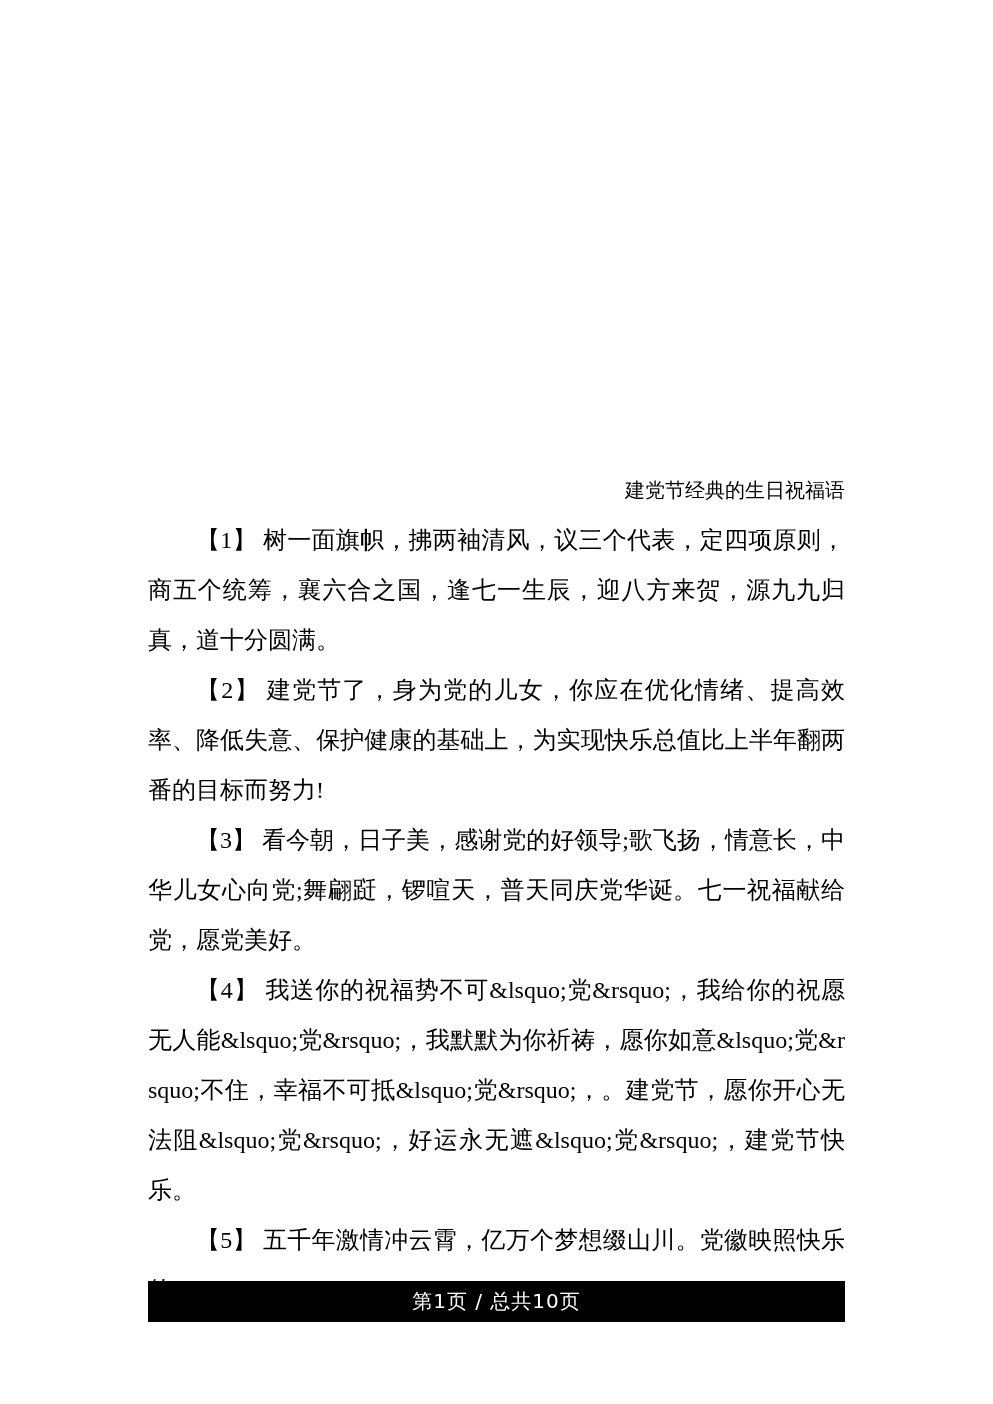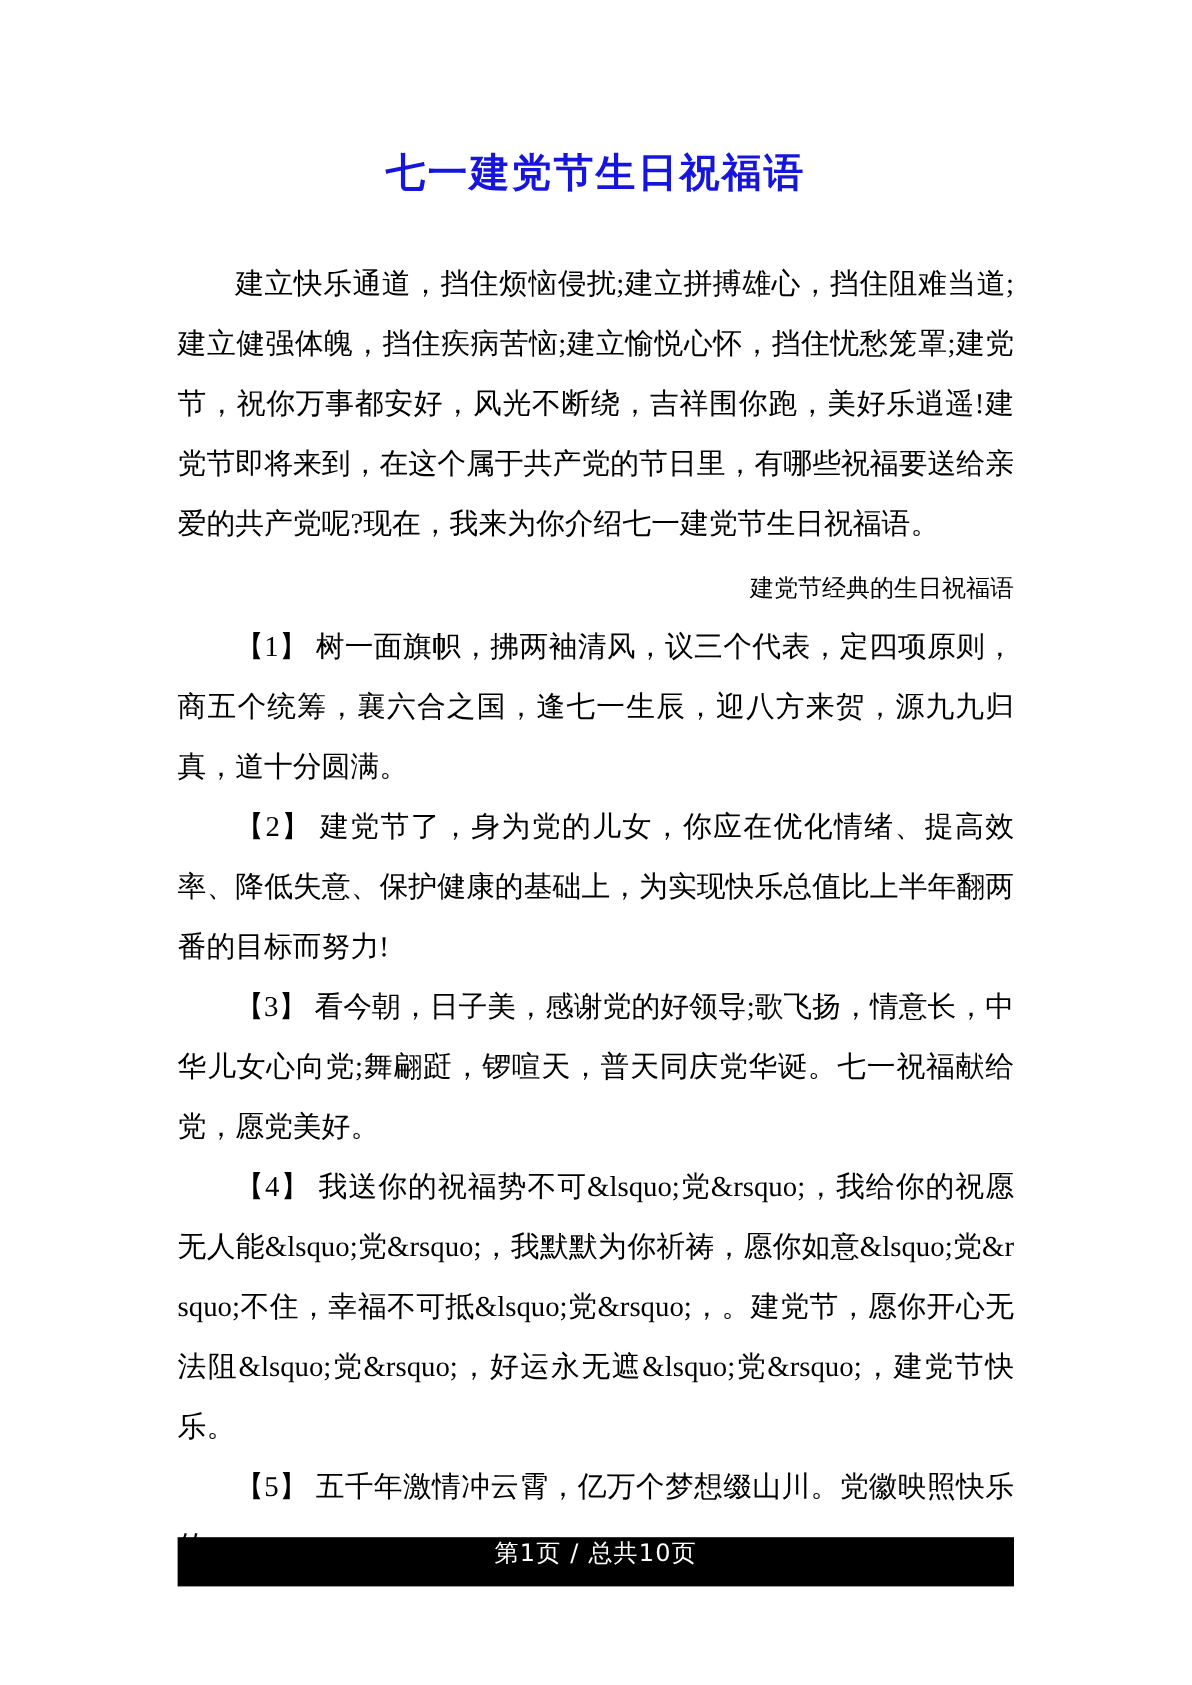--- a/index.html
+++ b/index.html
@@ -75,38 +75,34 @@
   }
   .footer-bar {
     position: absolute;
     left: 148px;
     top: 1281px;
     width: 697px;
     height: 41px;
     background: #000000;
     color: #ffffff;
     display: flex;
-    align-items: flex-start;
+    align-items: center;
     justify-content: center;
     font-family: "DejaVu Sans", "Liberation Sans", sans-serif;
     font-size: 20px;
     letter-spacing: 1px;
   }
   .footer-bar span { white-space: pre; }
 </style>
 </head>
 <body>
 
 <div class="page">
 
-  <h1 class="doc-title">七一建党节生日祝福语</h1>
 
-  <div class="intro-block">
-    <p class="body-para">建立快乐通道，挡住烦恼侵扰;建立拼搏雄心，挡住阻难当道;建立健强体魄，挡住疾病苦恼;建立愉悦心怀，挡住忧愁笼罩;建党节，祝你万事都安好，风光不断绕，吉祥围你跑，美好乐逍遥!建党节即将来到，在这个属于共产党的节日里，有哪些祝福要送给亲爱的共产党呢?现在，我来为你介绍七一建党节生日祝福语。</p>
-  </div>
 
   <div class="list-block">
     <p class="sub-head">建党节经典的生日祝福语</p>
 
     <p class="entry">【1】 树一面旗帜，拂两袖清风，议三个代表，定四项原则，商五个统筹，襄六合之国，逢七一生辰，迎八方来贺，源九九归真，道十分圆满。</p>
 
     <p class="entry">【2】 建党节了，身为党的儿女，你应在优化情绪、提高效率、降低失意、保护健康的基础上，为实现快乐总值比上半年翻两番的目标而努力!</p>
 
     <p class="entry">【3】 看今朝，日子美，感谢党的好领导;歌飞扬，情意长，中华儿女心向党;舞翩跹，锣喧天，普天同庆党华诞。七一祝福献给党，愿党美好。</p>
 

